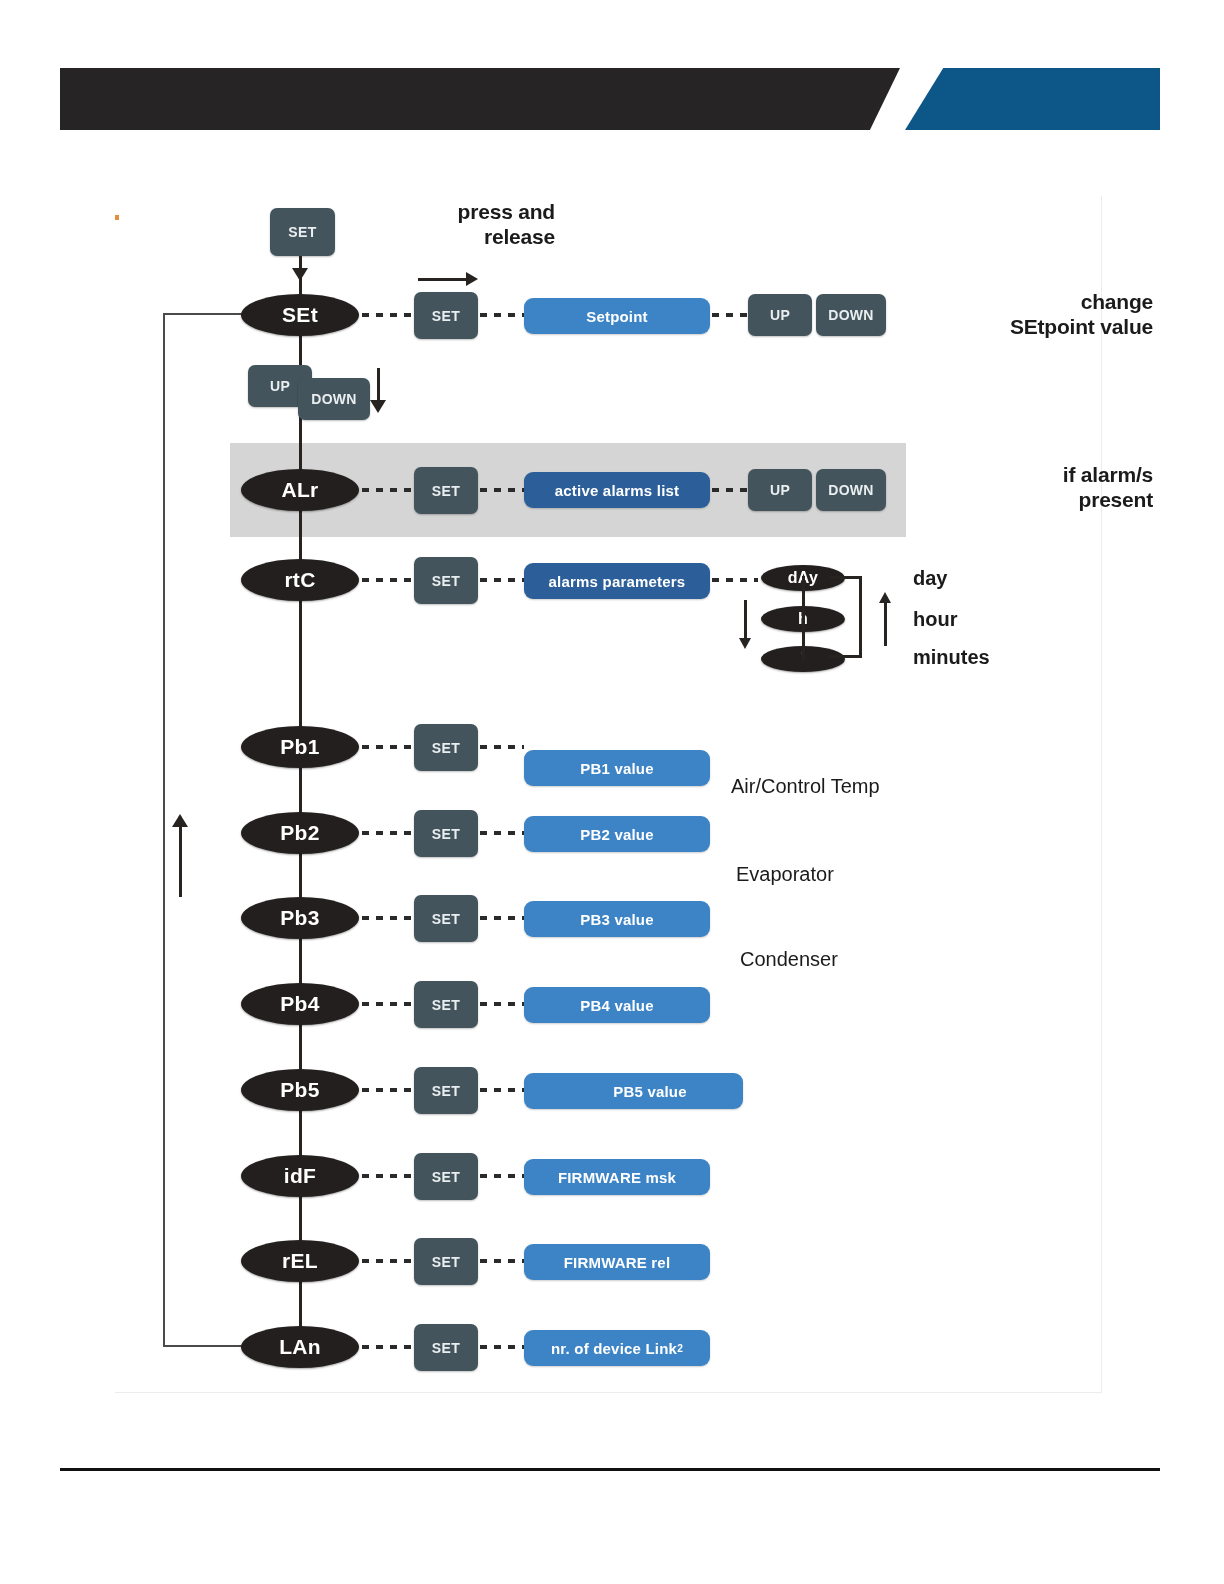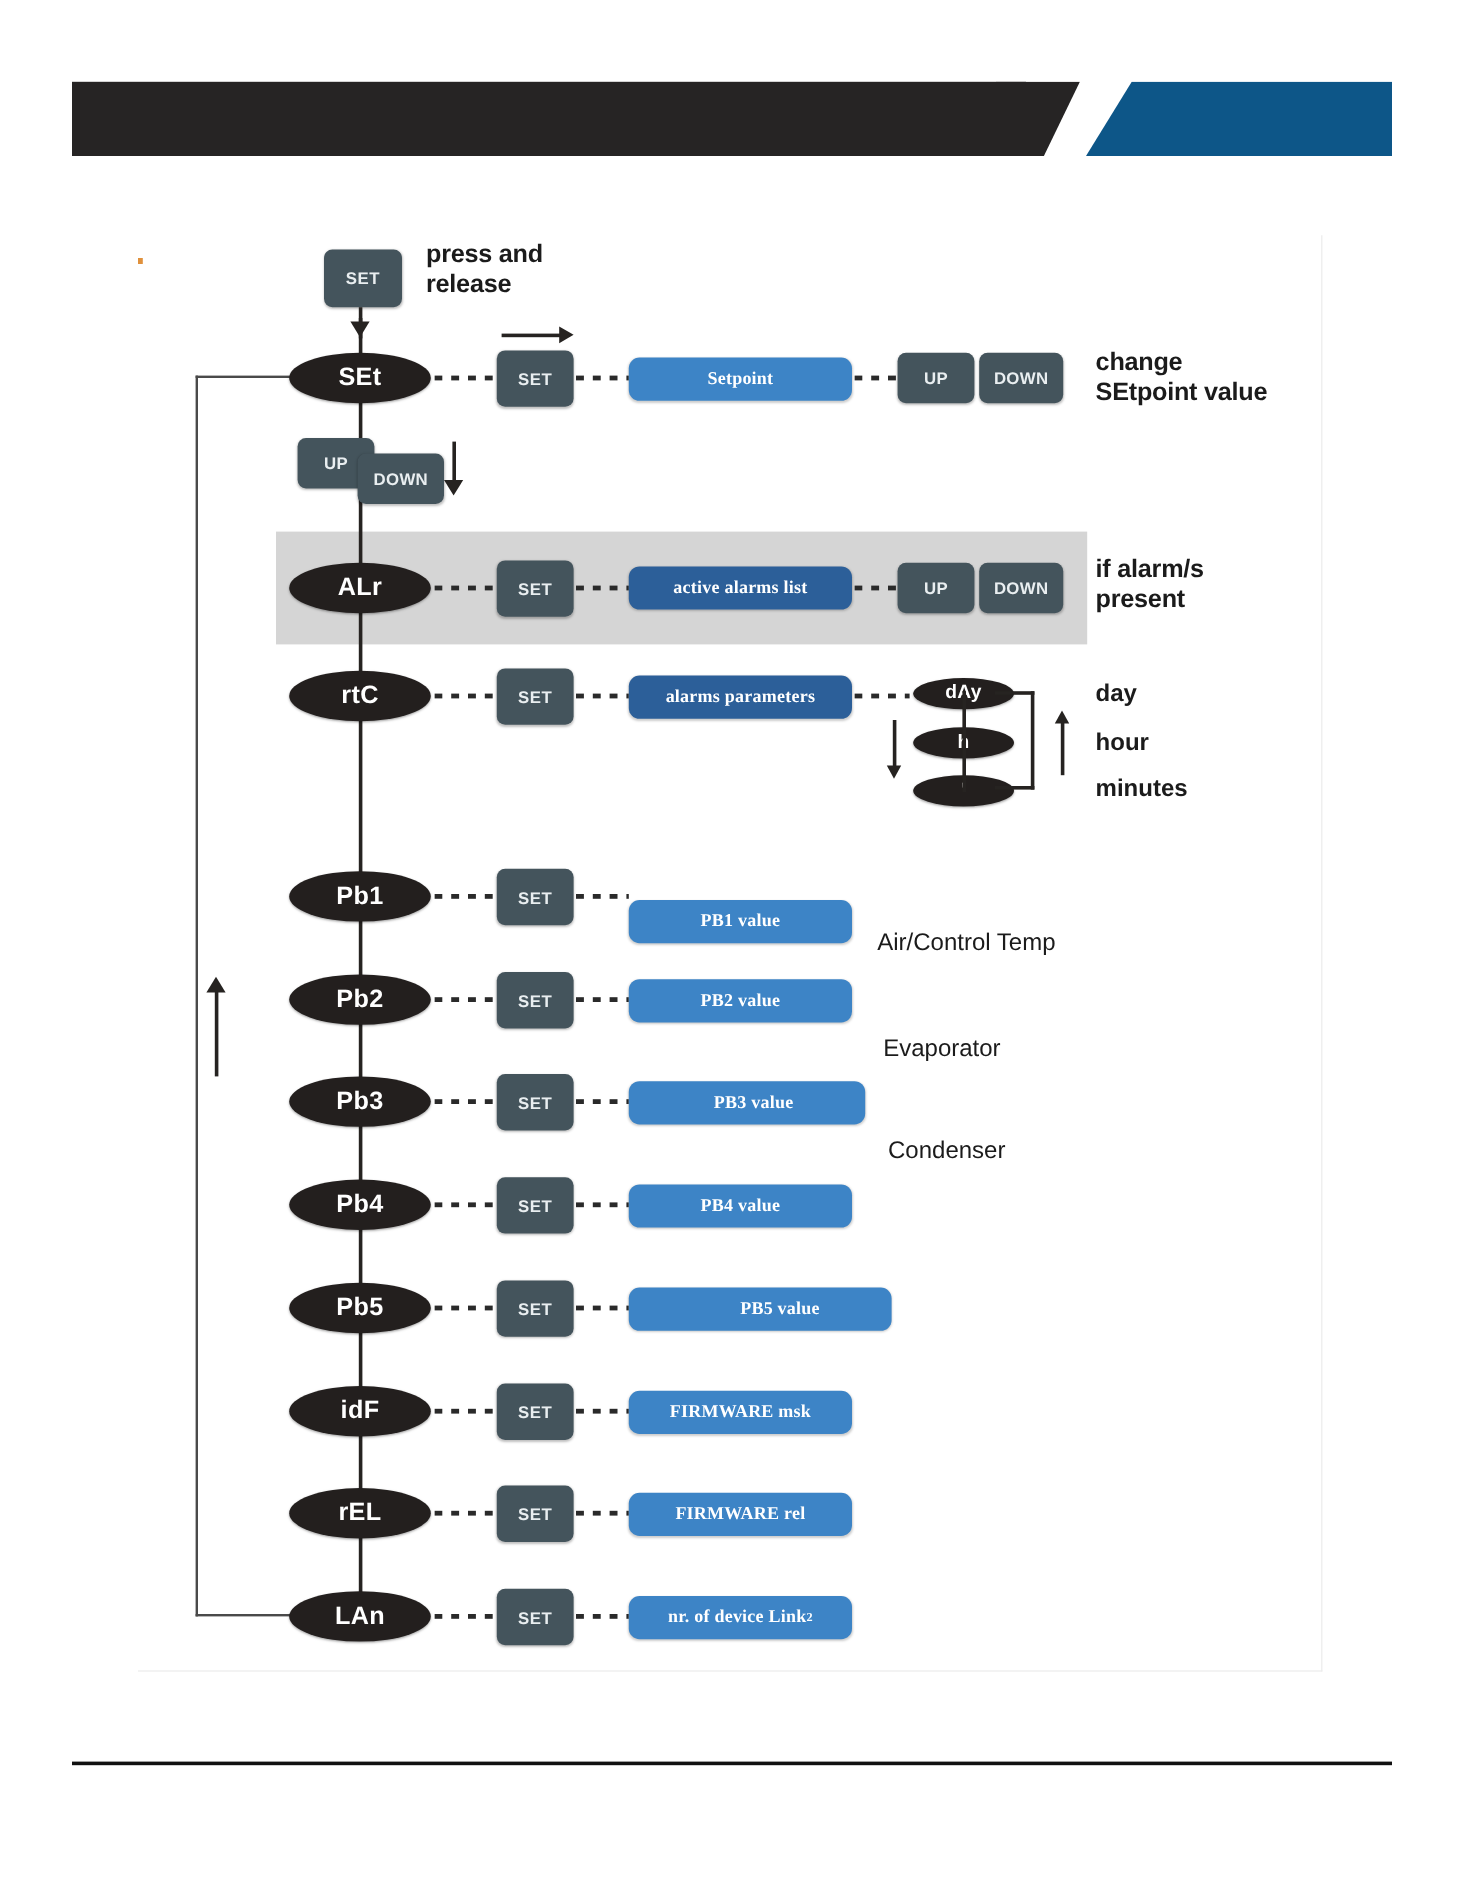--- a/index.html
+++ b/index.html
@@ -55,21 +55,20 @@
   }
   .key-set{font-size:14px;letter-spacing:.5px;}
   .key-updown{font-size:14px;letter-spacing:.3px;}
 
   
   .pill{
     position:absolute;border-radius:9px;
     display:flex;align-items:center;justify-content:center;
     color:#ffffff;font-weight:bold;font-size:15px;letter-spacing:.2px;
     box-shadow:0 1px 2px rgba(0,0,0,.2);
-    font-family:Liberation Serif, serif;
   }
   .pill-light{background:#3d84c6;}
   .pill-dark{background:#2c5f99;}
 
   
   .dots{
     position:absolute;height:4px;
     background-image:linear-gradient(to right,#2a2a2a 0 7px,transparent 7px 14px);
     background-size:14px 4px;background-repeat:repeat-x;
   }
@@ -108,21 +107,21 @@
   }
 
   
   .band{position:absolute;background:#d5d5d5;}
 
   
   .note{
     position:absolute;color:#1b1b1b;font-weight:bold;
     font-size:21px;line-height:1.18;letter-spacing:-.2px;
   }
-  .note-line{display:block;}
+  .note-line{display:block;text-align:right;}
   .note-light{
     position:absolute;color:#1b1b1b;font-weight:normal;
     font-size:20px;line-height:1.2;margin-top:40px;
   }
   .note-clock{
     position:absolute;color:#1b1b1b;font-weight:bold;font-size:20px;
   }
   sup{font-size:.68em;vertical-align:super;}
 </style>
 </head>
@@ -285,21 +284,21 @@
   <div class="note-light" style="left:736px;top:822px;">Evaporator</div>
 
   <div class="node node-main" style="left:241px;top:897px;">
     <span>Pb3</span>
   </div>
   <div class="dots" style="left:362px;top:916px;width:52px;"></div>
   <div class="key key-set" style="left:414px;top:895px;width:64px;height:47px;">
     <span>SET</span>
   </div>
   <div class="dots" style="left:480px;top:916px;width:44px;"></div>
-  <div class="pill pill-light" style="left:524px;top:901px;width:186px;height:36px;padding-left:11px;">
+  <div class="pill pill-light" style="left:524px;top:901px;width:186px;height:36px;">
     <span>PB3 value</span>
   </div>
   <div class="note-light" style="left:740px;top:907px;">Condenser</div>
 
   <div class="node node-main" style="left:241px;top:983px;">
     <span>Pb4</span>
   </div>
   <div class="dots" style="left:362px;top:1002px;width:52px;"></div>
   <div class="key key-set" style="left:414px;top:981px;width:64px;height:47px;">
     <span>SET</span>

